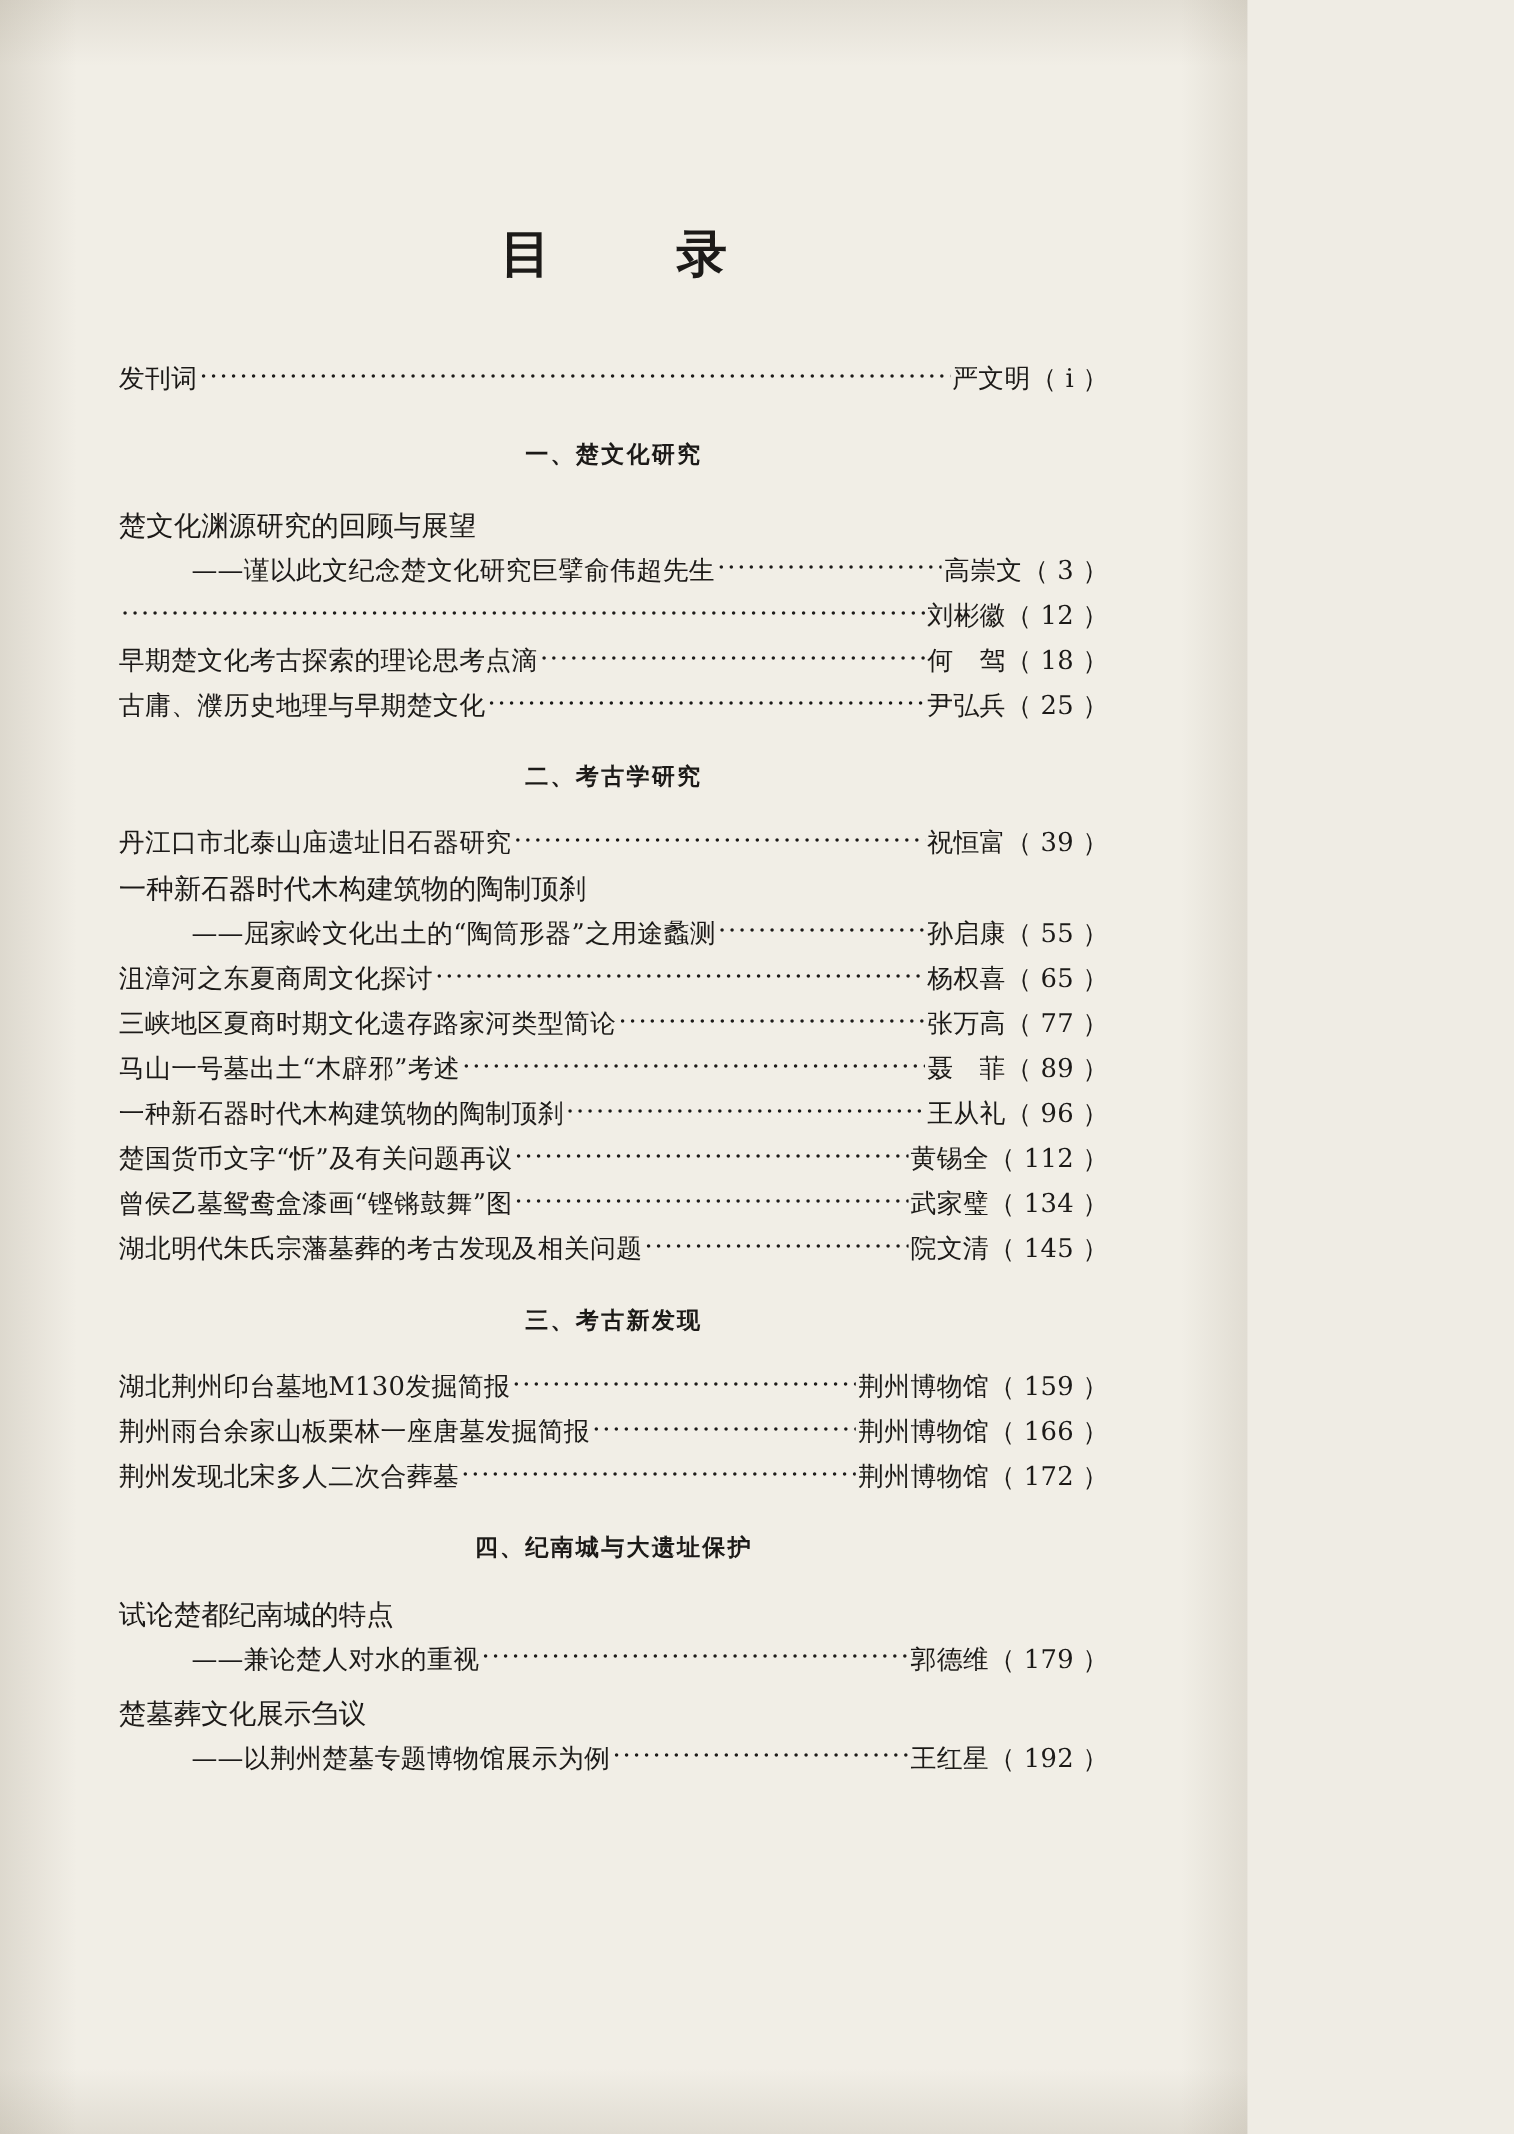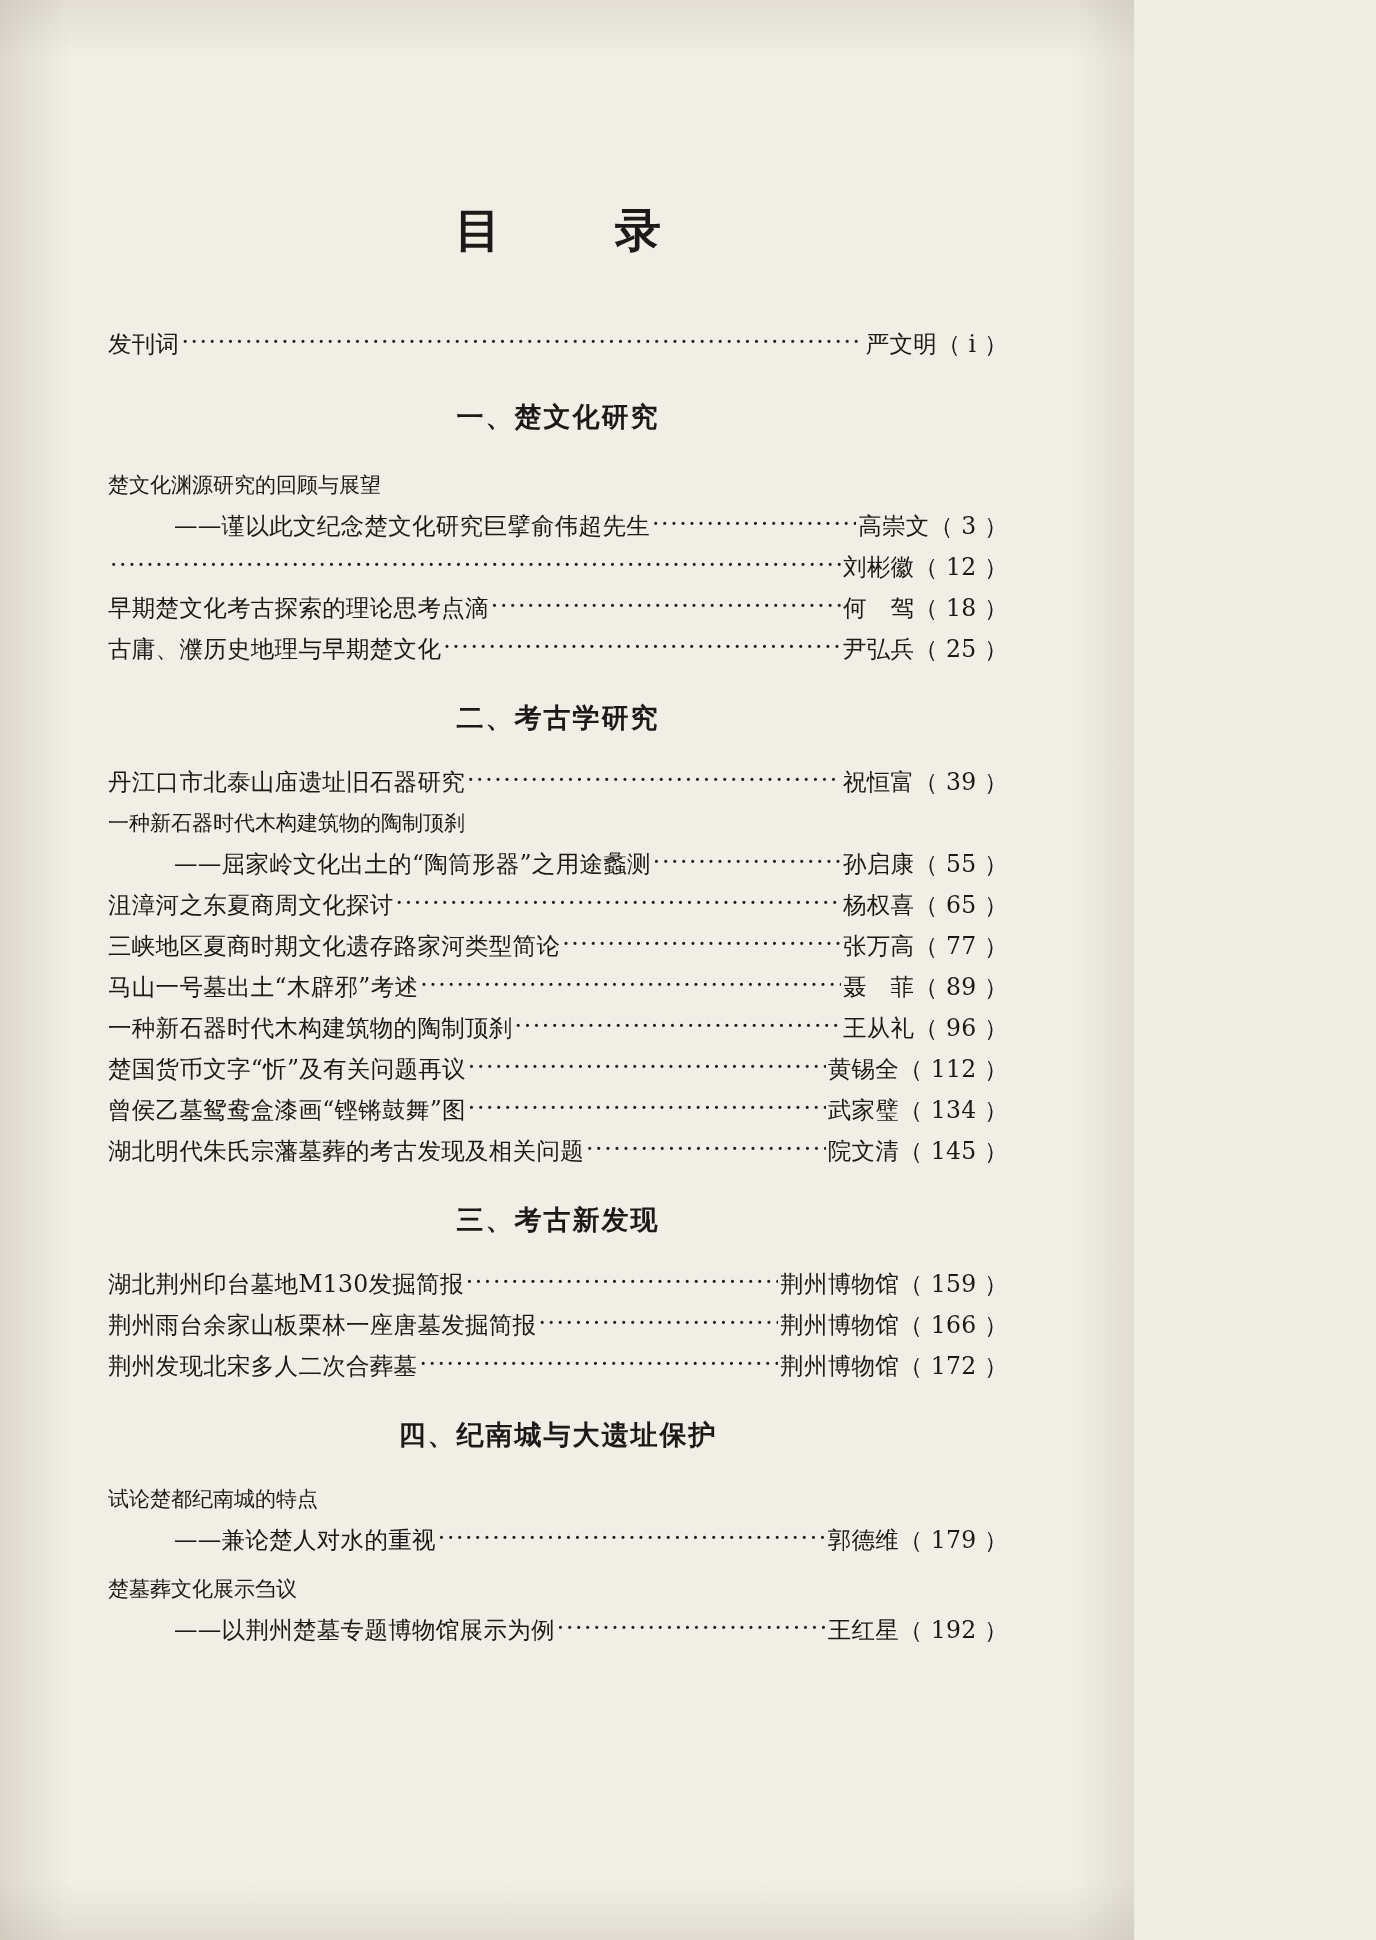--- a/index.html
+++ b/index.html
@@ -42,21 +42,21 @@
     text-align: center;
     font-size: 46px;
     font-weight: bold;
     letter-spacing: 34px;
     text-indent: 34px;
     margin: 0 0 62px 0;
     font-family: "DejaVu Serif", "Liberation Serif", serif;
   }
   .section-title {
     text-align: center;
-    font-size: 27px;
+    font-size: 21px;
     font-weight: bold;
     letter-spacing: 2px;
     margin: 30px 0 26px 0;
   }
   .section-title.sec-1 { margin-top: 34px; margin-bottom: 30px; }
   .row {
     display: flex;
     align-items: center;
     width: 100%;
     font-size: 23.5px;
@@ -78,21 +78,21 @@
   }
   .row .leader::after {
     content: "··························································································································································";
   }
   .row .tail {
     flex: 0 0 auto;
     text-align: right;
     letter-spacing: 0.3px;
   }
   .cont-line {
-    font-size: 21px;
+    font-size: 25px;
     line-height: 41px;
     white-space: nowrap;
   }
   .indent1 { padding-left: 66px; }
   .tail-name { white-space: nowrap; }
   .pg { letter-spacing: 0px; }
   .sp-before { margin-top: 8px; }
 </style>
 </head>
 <body>

